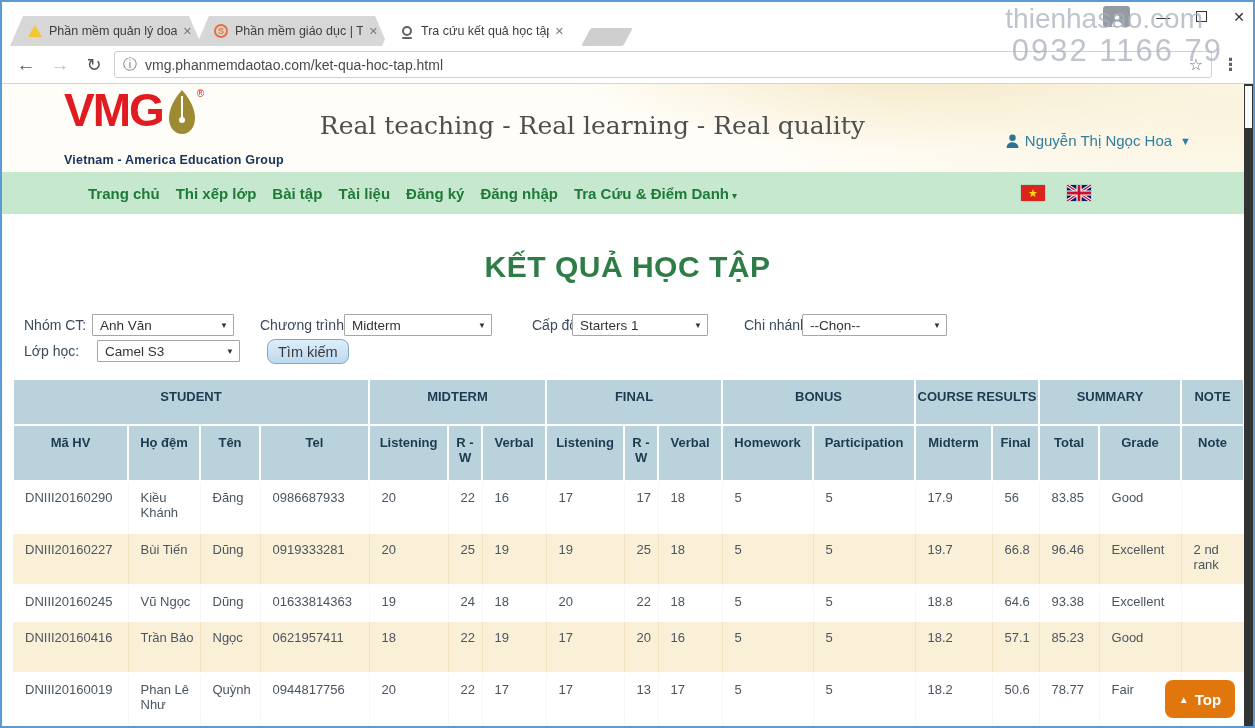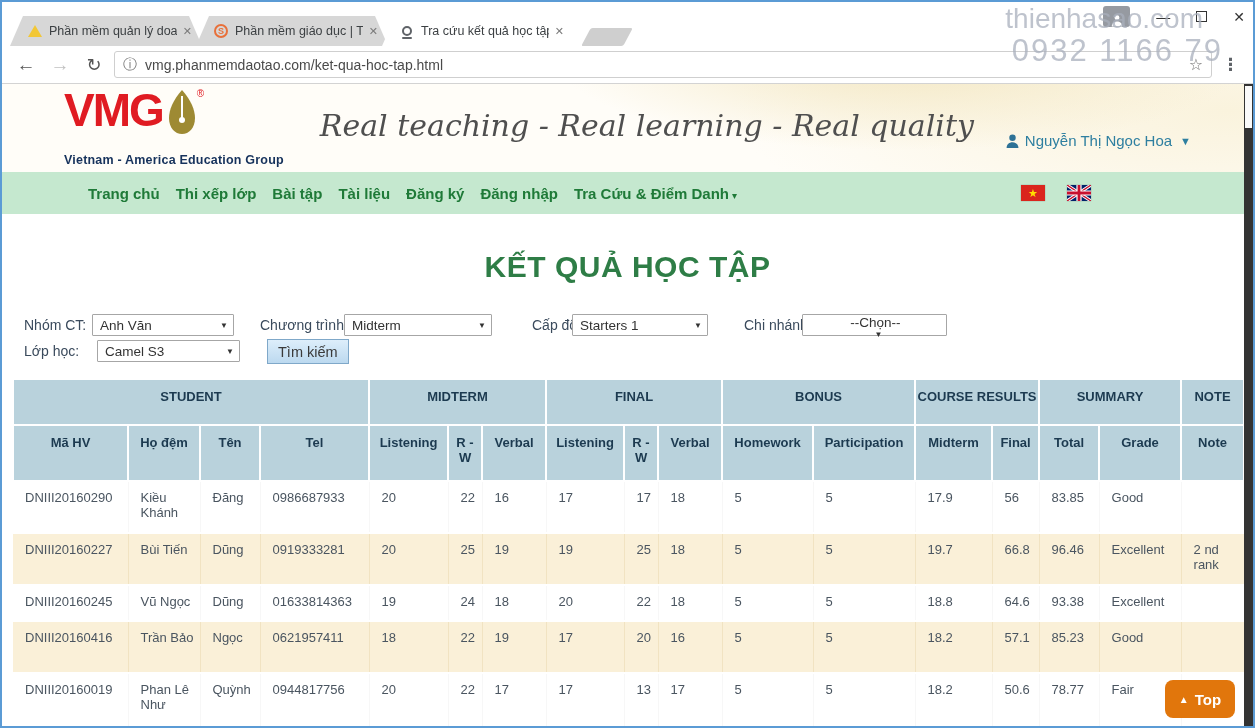--- a/index.html
+++ b/index.html
@@ -51,21 +51,21 @@
 
   .site-header { height:88px; display:flex; align-items:center; padding-left:62px;
     background: radial-gradient(ellipse 560px 150px at 72% -30%, #f3e7c2 0%, rgba(246,236,202,0) 62%),
                 radial-gradient(ellipse 900px 260px at 98% 30%, #faf3dd 0%, rgba(250,243,221,0) 55%), #fffdf8; }
   .logo { display:flex; flex-direction:column; }
   .logo-row { display:flex; align-items:flex-start; }
   .logo-text { font-size:46px; font-weight:bold; color:#e01b22; letter-spacing:-2px; line-height:40px; }
   .logo-nib { margin:0 2px 0 6px; }
   .logo-reg { color:#e01b22; font-size:10px; margin-top:-2px; }
   .logo-sub { font-size:12.5px; font-weight:bold; color:#16325c; margin-top:19px; letter-spacing:0.2px; }
-  .slogan { font-family:"DejaVu Serif","Liberation Serif",serif; font-style:italic; font-size:30px; color:#4f4f4f; margin-left:36px; margin-top:-6px; }
+  .slogan { font-family:"DejaVu Serif","Liberation Serif",serif; font-size:25px; color:#4f4f4f; margin-left:36px; margin-top:-6px; }
   .user-box { position:absolute; top:48px; right:62px; display:flex; align-items:center; gap:6px; color:#2e7fa0; font-size:15px; }
   .user-caret { font-size:11px; margin-left:2px; }
 
   .mainnav { height:42px; background:#c5e8cf; display:flex; align-items:center; gap:16px; padding-left:86px; }
   .nav-item { font-size:15px; font-weight:bold; color:#1f7a38; white-space:nowrap; cursor:default; }
   .nav-caret { font-size:10px; margin-left:3px; }
   .nav-spacer { flex:1; }
   .flags { display:flex; gap:22px; margin-right:162px; }
   .flag { width:24px; height:16px; display:block; box-shadow:0 0 1px rgba(0,0,0,0.4); }
   .flag-vn { background:#da251d; color:#ffde00; font-size:11px; line-height:16px; text-align:center; }
@@ -73,24 +73,24 @@
   .page-title { text-align:center; font-size:30px; font-weight:bold; color:#2e7d46; margin-top:36px; letter-spacing:0.5px; }
 
   .filters { position:relative; height:56px; margin:30px 0 0 10px; font-size:14px; color:#3a4a5c; }
   .filters .lbl { position:absolute; line-height:22px; }
   .select { position:absolute; height:22px; border:1px solid #a6a6a6; background:#fff; border-radius:1px;
             display:flex; align-items:center; justify-content:space-between; padding:0 5px 0 7px; font-size:13.5px; color:#333; }
   .sel-arrow { font-size:8px; color:#333; margin-left:6px; }
   .lbl-nhom { left:12px; top:0; }   .sel-nhom { left:80px; top:0; width:142px; }
   .lbl-ct   { left:248px; top:0; }  .sel-ct   { left:332px; top:0; width:148px; }
   .lbl-capdo{ left:520px; top:0; }  .sel-capdo{ left:560px; top:0; width:136px; }
-  .lbl-cn   { left:732px; top:0; }  .sel-cn   { left:790px; top:0; width:145px;flex-direction:column; }
+  .lbl-cn   { left:732px; top:0; }  .sel-cn   { left:790px; top:0; width:145px; }
   .lbl-lop  { left:12px; top:26px; } .sel-lop { left:85px; top:26px; width:143px; }
   .search-btn { position:absolute; left:255px; top:25px; height:25px; padding:0 10px; font-size:14.5px; color:#3a3a3a;
-                background:linear-gradient(#ddeefb,#bcd9ef); border:1px solid #7fa8c9; border-radius:0; }
+                background:linear-gradient(#ddeefb,#bcd9ef); border:1px solid #7fa8c9; border-radius:8px; }
 
   
   .results { width:calc(100% - 22px); margin:8px 0 0 10px; border-collapse:collapse; table-layout:fixed; font-size:13px; }
   .results th { background:#b9d2dc; color:#1c3a50; font-weight:bold; border:2px solid #fff; vertical-align:top; padding-top:9px; text-align:center; }
   .results tr.grp th { height:46px; }
   .results tr.sub th { height:56px; }
   .results td { vertical-align:top; padding:8px 4px 0 12px; color:#4a5560; border-bottom:2px solid #fff; border-right:1px solid rgba(0,0,0,0.03); }
   .results tr.alt td { background:#faf0d8; border-right:1px solid #f1e3c2; }
 
   

